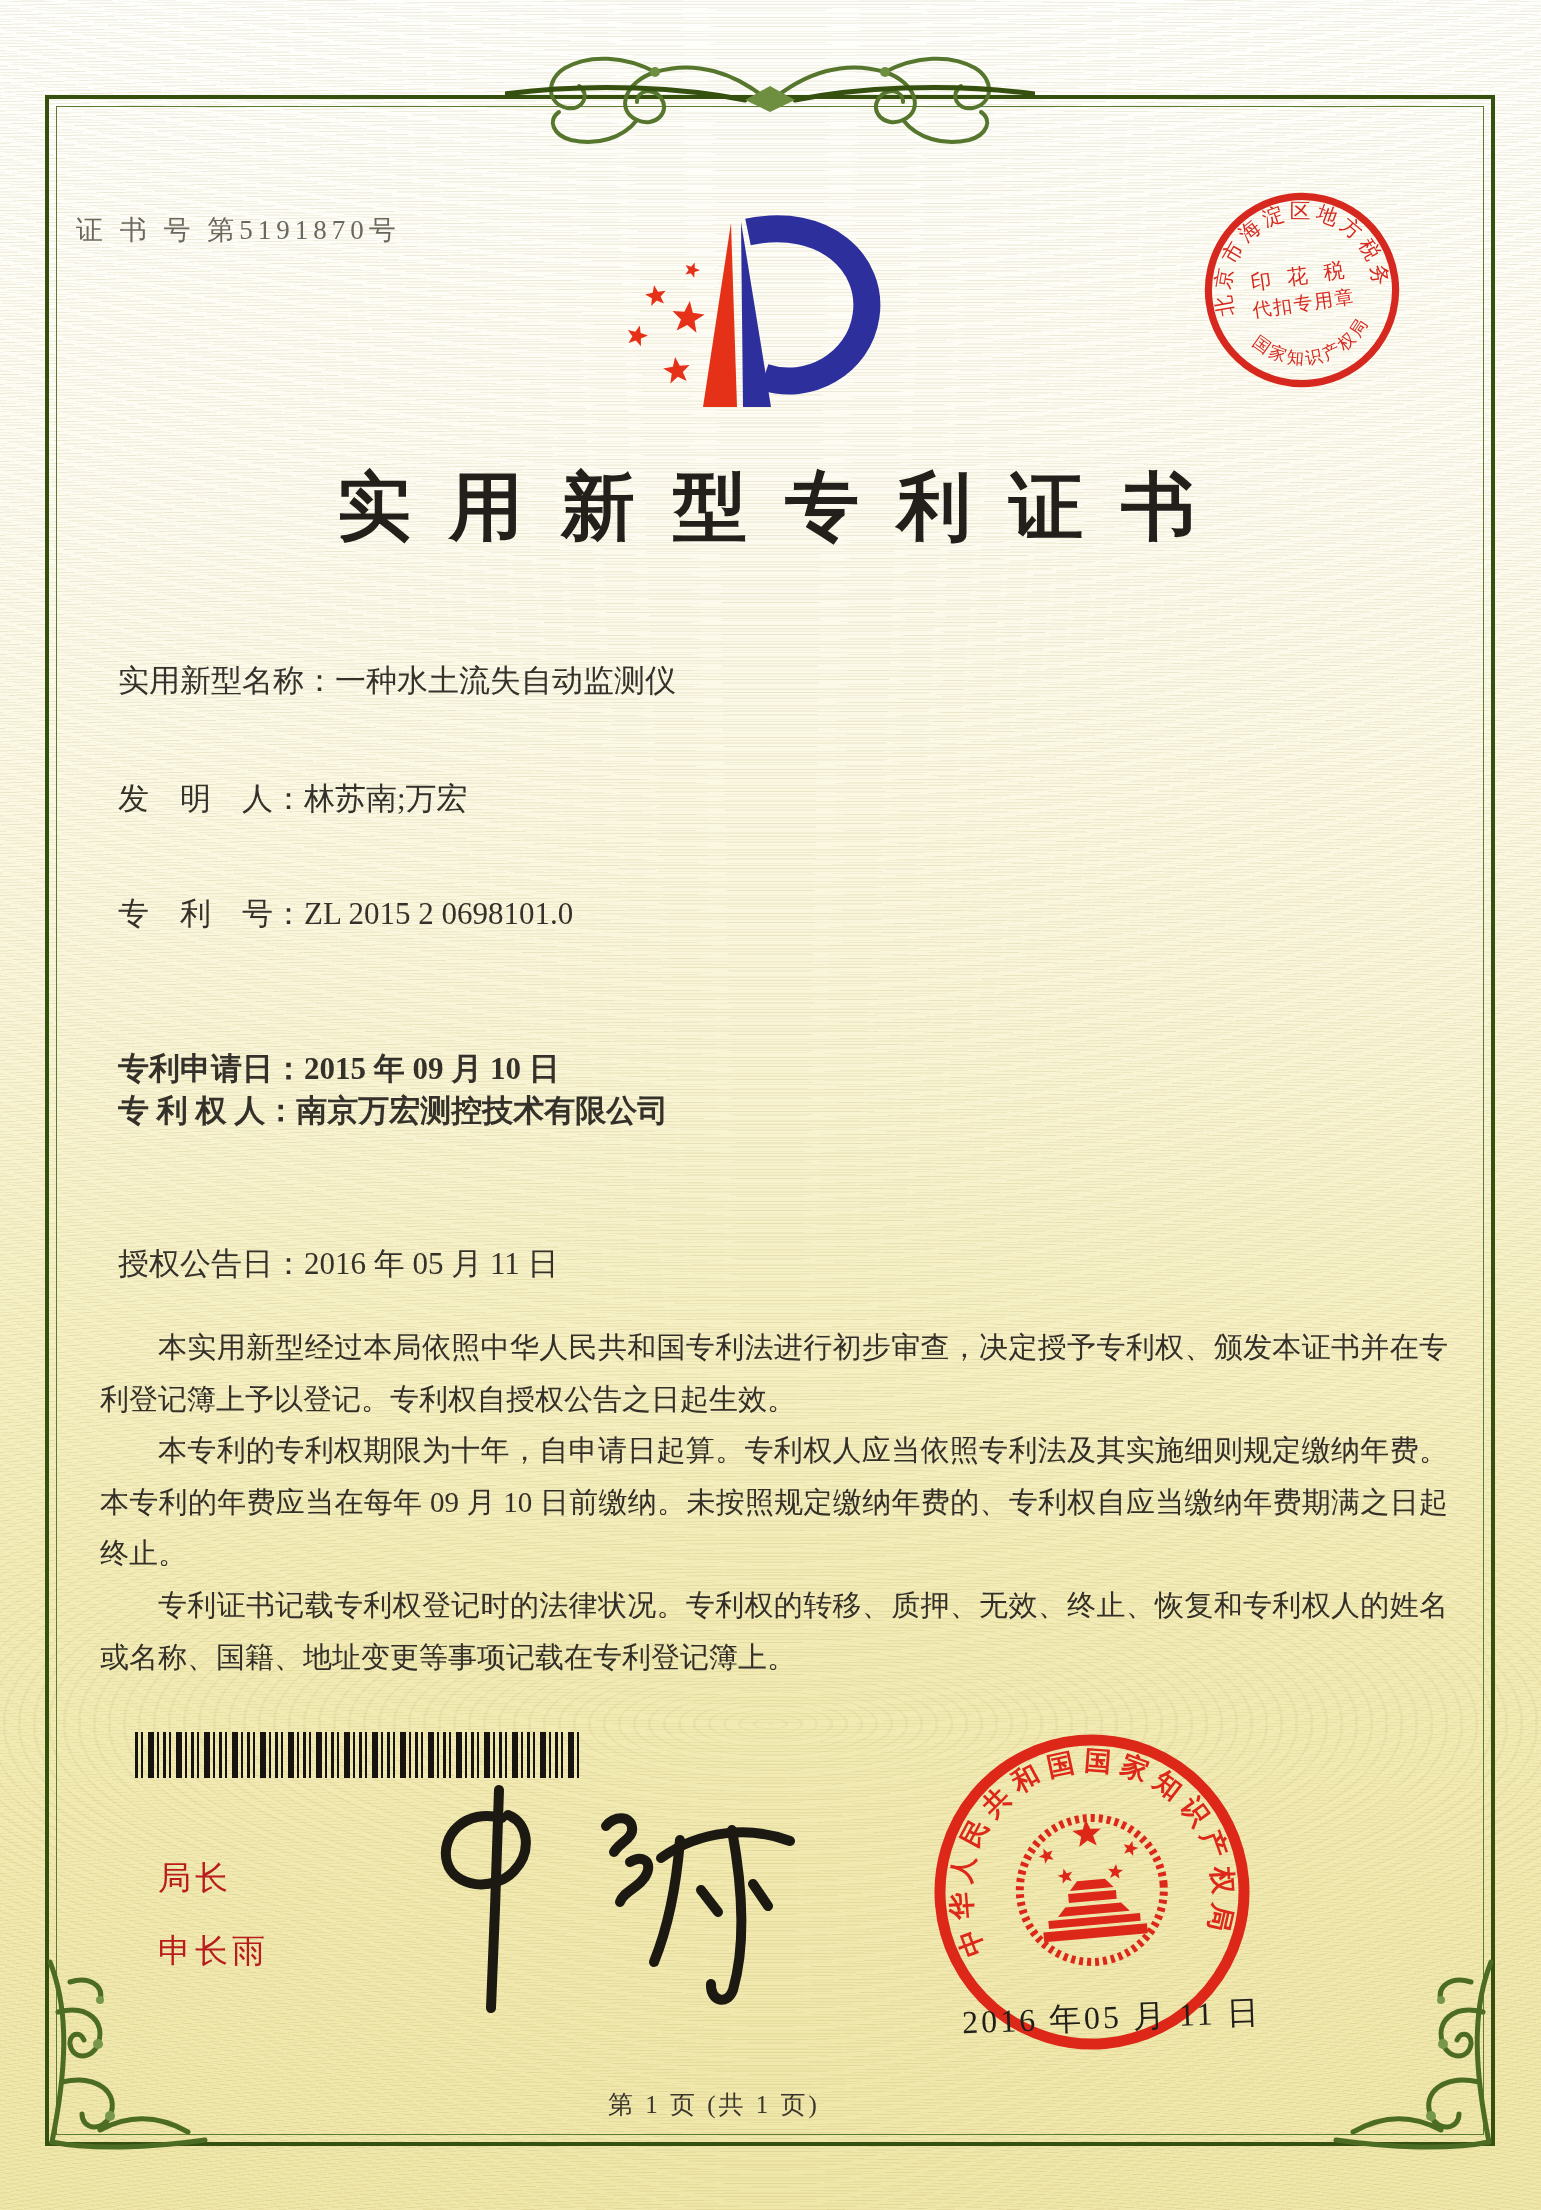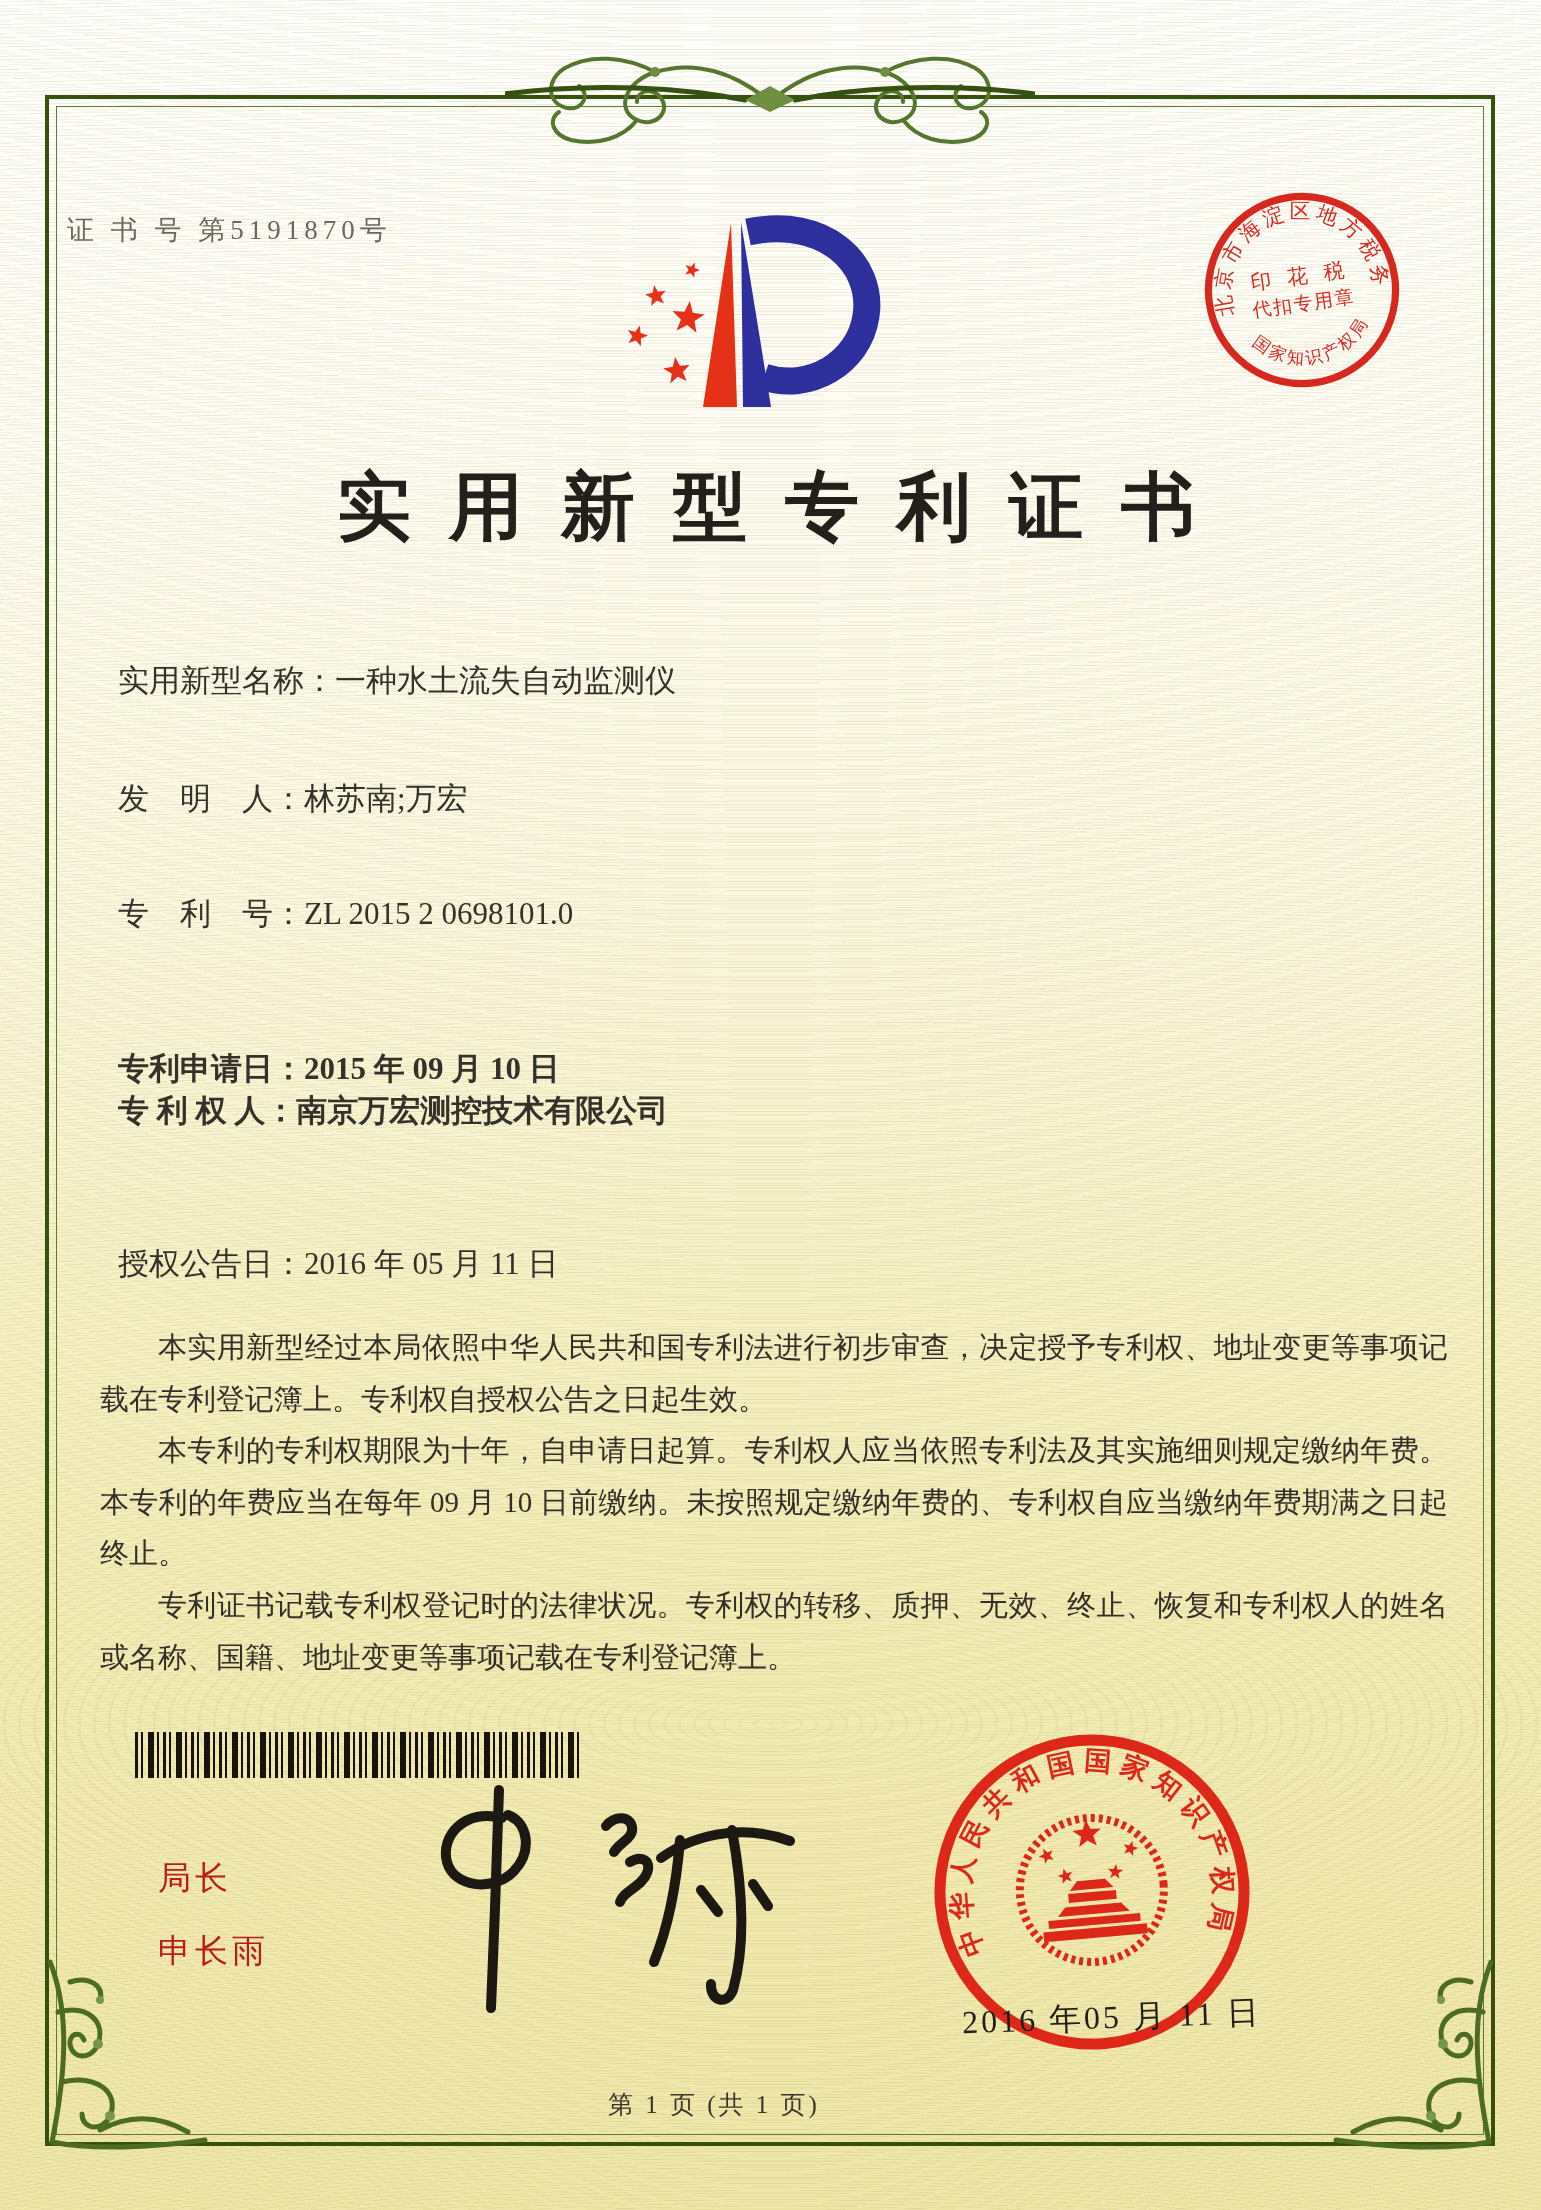--- a/index.html
+++ b/index.html
@@ -10,21 +10,21 @@
     color:#2f2c28;
     background:
       repeating-radial-gradient(1300px 320px at 50% 112%, rgba(150,138,52,.10) 0 3px, rgba(0,0,0,0) 3px 13px),
       repeating-radial-gradient(1400px 420px at 50% 78%, rgba(150,138,52,.07) 0 3px, rgba(0,0,0,0) 3px 15px),
       linear-gradient(180deg,#fefefc 0%,#fdfbf1 22%,#faf6dd 42%,#f6f0c6 58%,#f2ebb5 74%,#efe6a9 100%);
   }
   .frame-outer{ position:absolute; left:45px; top:95px; right:46px; bottom:64px;
     border:4px solid #35500f; }
   .frame-inner{ position:absolute; left:56px; top:106px; right:57px; bottom:75px;
     border:1px solid #5d7c33; }
-  .cert-no{ position:absolute; left:67px; top:212px; font-size:27px; letter-spacing:5px; color:#6b675c; }
+  .cert-no{ position:absolute; left:76px; top:212px; font-size:27px; letter-spacing:5px; color:#6b675c; }
   .logo{ position:absolute; left:580px; top:190px; width:320px; height:280px; }
   .stamp-top{ position:absolute; left:1194px; top:182px; width:216px; height:216px; transform:rotate(-8deg); }
   .title{ position:absolute; left:0; right:0; top:458px; text-align:center;
     font-size:74px; font-weight:bold; letter-spacing:38px; padding-left:29px; color:#23201c; }
   .fields{ position:absolute; left:118px; top:0; width:1300px; }
   .field-row{ position:absolute; left:0; font-size:31px; white-space:nowrap; color:#34302a; }
   .row-0{ top:660px; } .row-1{ top:778px;text-align:right; } .row-2{ top:893px; }
   .row-3{ top:1048px;font-weight:bold; } .row-4{ top:1090px;font-weight:bold; } .row-5{ top:1243px; }
   .body-text{ position:absolute; left:100px; top:1322px; width:1348px;
     font-size:29px; line-height:1.78; text-align:justify; color:#332f28; }
@@ -133,21 +133,21 @@
 <div class="fields">
   <div class="field-row row-0"><span>实用新型名称：</span><span>一种水土流失自动监测仪</span></div>
   <div class="field-row row-1"><span>发　明　人：</span><span>林苏南;万宏</span></div>
   <div class="field-row row-2"><span>专　利　号：</span><span>ZL 2015 2 0698101.0</span></div>
   <div class="field-row row-3"><span>专利申请日：</span><span>2015 年 09 月 10 日</span></div>
   <div class="field-row row-4"><span>专 利 权 人：</span><span>南京万宏测控技术有限公司</span></div>
   <div class="field-row row-5"><span>授权公告日：</span><span>2016 年 05 月 11 日</span></div>
 </div>
 
 <div class="body-text">
-  <p>本实用新型经过本局依照中华人民共和国专利法进行初步审查，决定授予专利权、地址变更等事项记载在专利登记簿上。专利权自授权公告之日起生效。</p>
+  <p>本实用新型经过本局依照中华人民共和国专利法进行初步审查，决定授予专利权、颁发本证书并在专利登记簿上予以登记。专利权自授权公告之日起生效。</p>
   <p>本专利的专利权期限为十年，自申请日起算。专利权人应当依照专利法及其实施细则规定缴纳年费。本专利的年费应当在每年 09 月 10 日前缴纳。未按照规定缴纳年费的、专利权自应当缴纳年费期满之日起终止。</p>
   <p>专利证书记载专利权登记时的法律状况。专利权的转移、质押、无效、终止、恢复和专利权人的姓名或名称、国籍、地址变更等事项记载在专利登记簿上。</p>
 </div>
 
 <div class="barcode"></div>
 
 <div class="director">
   <div>局长</div>
   <div>申长雨</div>
 </div>

